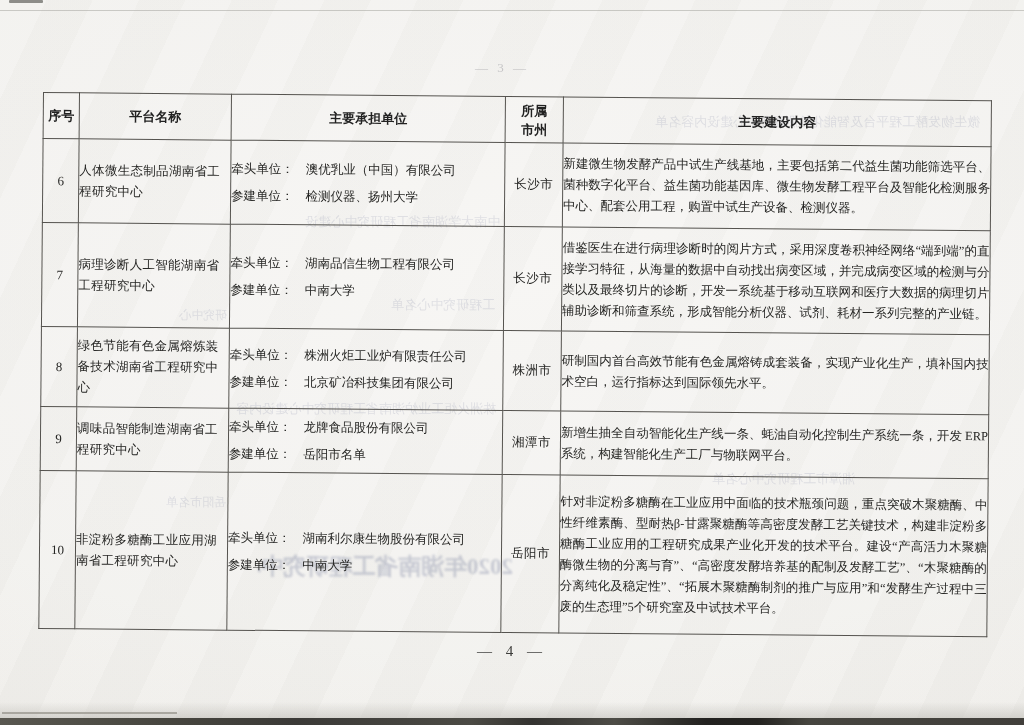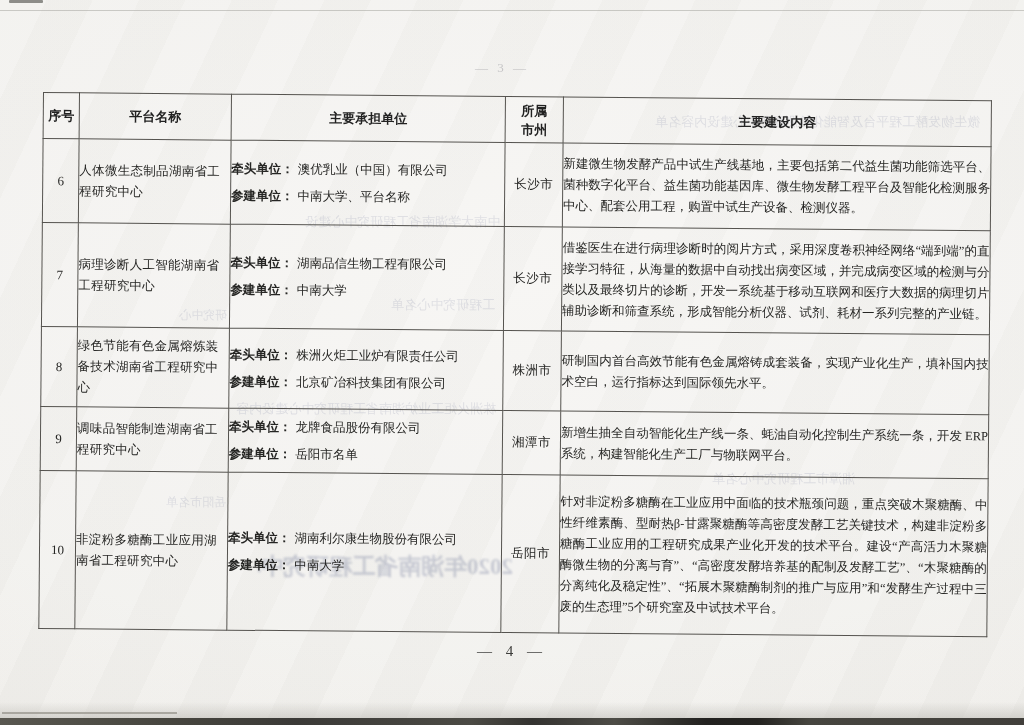--- a/index.html
+++ b/index.html
@@ -46,21 +46,21 @@
   }
   .doc-table td,.doc-table th{border:1px solid #55534f;padding:0;background:transparent;vertical-align:middle;}
   .doc-table{border:1.5px solid #4a4947;}
   .hrow th{font-size:13px;font-weight:700;text-align:center;line-height:19px;color:#222;}
   .hrow{height:46px;}
   .rh6{height:84px;} .rh7{height:104px;} .rh8{height:80px;} .rh9{height:64px;} .rh10{height:158px;}
   .c-no{text-align:center;font-size:13px;}
   .c-name{padding:3px 3px 3px 6px;letter-spacing:.3px;}
   .c-unit{padding:3px 6px;}
   .unit-line{line-height:27px;white-space:nowrap;}
-  .ulabel{font-weight:700;margin-right:4px;}
+  .ulabel{font-weight:400;margin-right:12px;}
   .c-city{text-align:center;letter-spacing:.5px;}
   .c-content{padding:4px 6px;text-align:justify;text-justify:inter-ideograph;}
 </style>
 </head>
 <body>
 
 <div class="screen">
 
   <div class="top-line"></div>
   <div class="top-left-mark"></div>
@@ -94,21 +94,21 @@
         <span style="display:block">市州</span>
       </th>
       <th>主要建设内容</th>
     </tr>
 
     <tr class="rh6">
       <td class="c-no">6</td>
       <td class="c-name">人体微生态制品湖南省工程研究中心</td>
       <td class="c-unit">
         <div class="unit-line"><span class="ulabel">牵头单位：</span><span>澳优乳业（中国）有限公司</span></div>
-        <div class="unit-line"><span class="ulabel">参建单位：</span><span>中南大学、平台名称</span></div>
+        <div class="unit-line"><span class="ulabel">参建单位：</span><span>检测仪器、扬州大学</span></div>
       </td>
       <td class="c-city">长沙市</td>
       <td class="c-content">新建微生物发酵产品中试生产线基地，主要包括第二代益生菌功能筛选平台、菌种数字化平台、益生菌功能基因库、微生物发酵工程平台及智能化检测服务中心、配套公用工程，购置中试生产设备、检测仪器。</td>
     </tr>
 
     <tr class="rh7">
       <td class="c-no">7</td>
       <td class="c-name">病理诊断人工智能湖南省工程研究中心</td>
       <td class="c-unit">
         <div class="unit-line"><span class="ulabel">牵头单位：</span><span>湖南品信生物工程有限公司</span></div>

